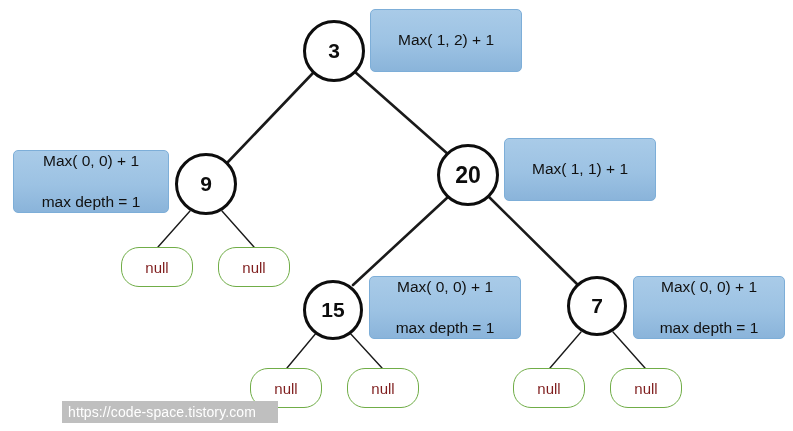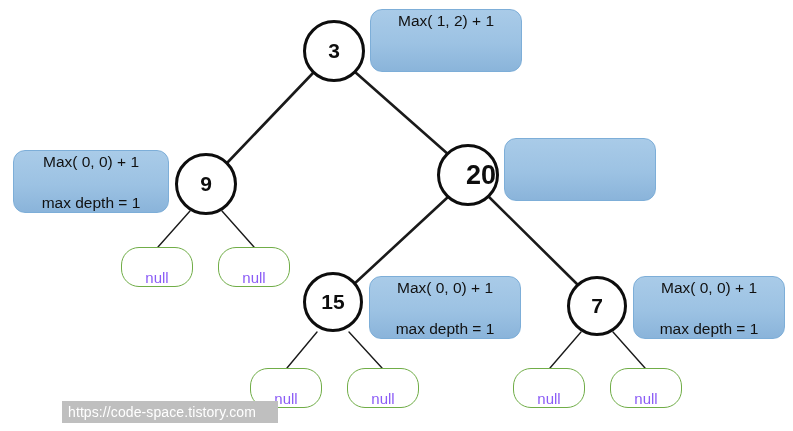--- a/index.html
+++ b/index.html
@@ -41,37 +41,38 @@
   }
 
   
   .nullbox {
     position: absolute;
     background: #ffffff;
     border: 1.5px solid #70ad47;
     border-radius: 18px;
     box-sizing: border-box;
     display: flex;
-    align-items: flex-end;
+    align-items: center;
     justify-content: center;
     font-size: 15px;
-    color: #8b5cf6;
+    color: #7f1d1d;
     z-index: 3;
   }
 
   
   .callout {
     position: absolute;
     box-sizing: border-box;
-    border-radius: 12px;
+    border-radius: 5px;
     border: 1px solid #7daed8;
     background: linear-gradient(to bottom, #a9cbe8 0%, #9cc2e3 55%, #8ab4da 100%);
     display: flex;
     flex-direction: column;
     align-items: center;
+    justify-content: center;
     color: #111111;
     font-size: 15.5px;
     line-height: 1.45;
     z-index: 2;
     white-space: nowrap;
     gap: 20px;
   }
   .callout .l2 { margin-top: -1px; }
 
   
@@ -106,24 +107,24 @@
       <line x1="613" y1="332" x2="645" y2="368" stroke="#1a1a1a" stroke-width="1.4" stroke-linecap="round"></line>
     </svg>
 
   <div id="nodes-layer">
       <div class="node" style="left: 303px; top: 20px; width: 62px; height: 62px; font-size: 21px;">
         <span>3</span>
       </div>
       <div class="node" style="left: 175px; top: 153px; width: 62px; height: 62px; font-size: 21px;">
         <span>9</span>
       </div>
-      <div class="node" style="left: 437px; top: 144px; width: 62px; height: 62px; font-size: 27px; justify-content: flex-end;">
+      <div class="node" style="left: 437px; top: 144px; width: 62px; height: 62px; font-size: 23px;">
         <span>20</span>
       </div>
-      <div class="node" style="left: 303px; top: 272px; width: 60px; height: 60px; font-size: 21px;">
+      <div class="node" style="left: 303px; top: 280px; width: 60px; height: 60px; font-size: 21px;">
         <span>15</span>
       </div>
       <div class="node" style="left: 567px; top: 276px; width: 60px; height: 60px; font-size: 21px;">
         <span>7</span>
       </div>
     </div>
   <div id="nulls-layer">
       <div class="nullbox" style="left: 121px; top: 247px; width: 72px; height: 40px;">
         <span>null</span>
       </div>
@@ -145,20 +146,21 @@
     </div>
   <div id="callouts-layer">
       <div class="callout" style="left: 370px; top: 9px; width: 152px; height: 63px;">
         <div class="l1">Max( 1, 2) + 1</div>
       </div>
       <div class="callout" style="left: 13px; top: 150px; width: 156px; height: 63px;">
         <div class="l1">Max( 0, 0) + 1</div>
         <div class="l2">max depth = 1</div>
       </div>
       <div class="callout" style="left: 504px; top: 138px; width: 152px; height: 63px;">
+        <div class="l1">Max( 1, 1) + 1</div>
       </div>
       <div class="callout" style="left: 369px; top: 276px; width: 152px; height: 63px;">
         <div class="l1">Max( 0, 0) + 1</div>
         <div class="l2">max depth = 1</div>
       </div>
       <div class="callout" style="left: 633px; top: 276px; width: 152px; height: 63px;">
         <div class="l1">Max( 0, 0) + 1</div>
         <div class="l2">max depth = 1</div>
       </div>
     </div>

